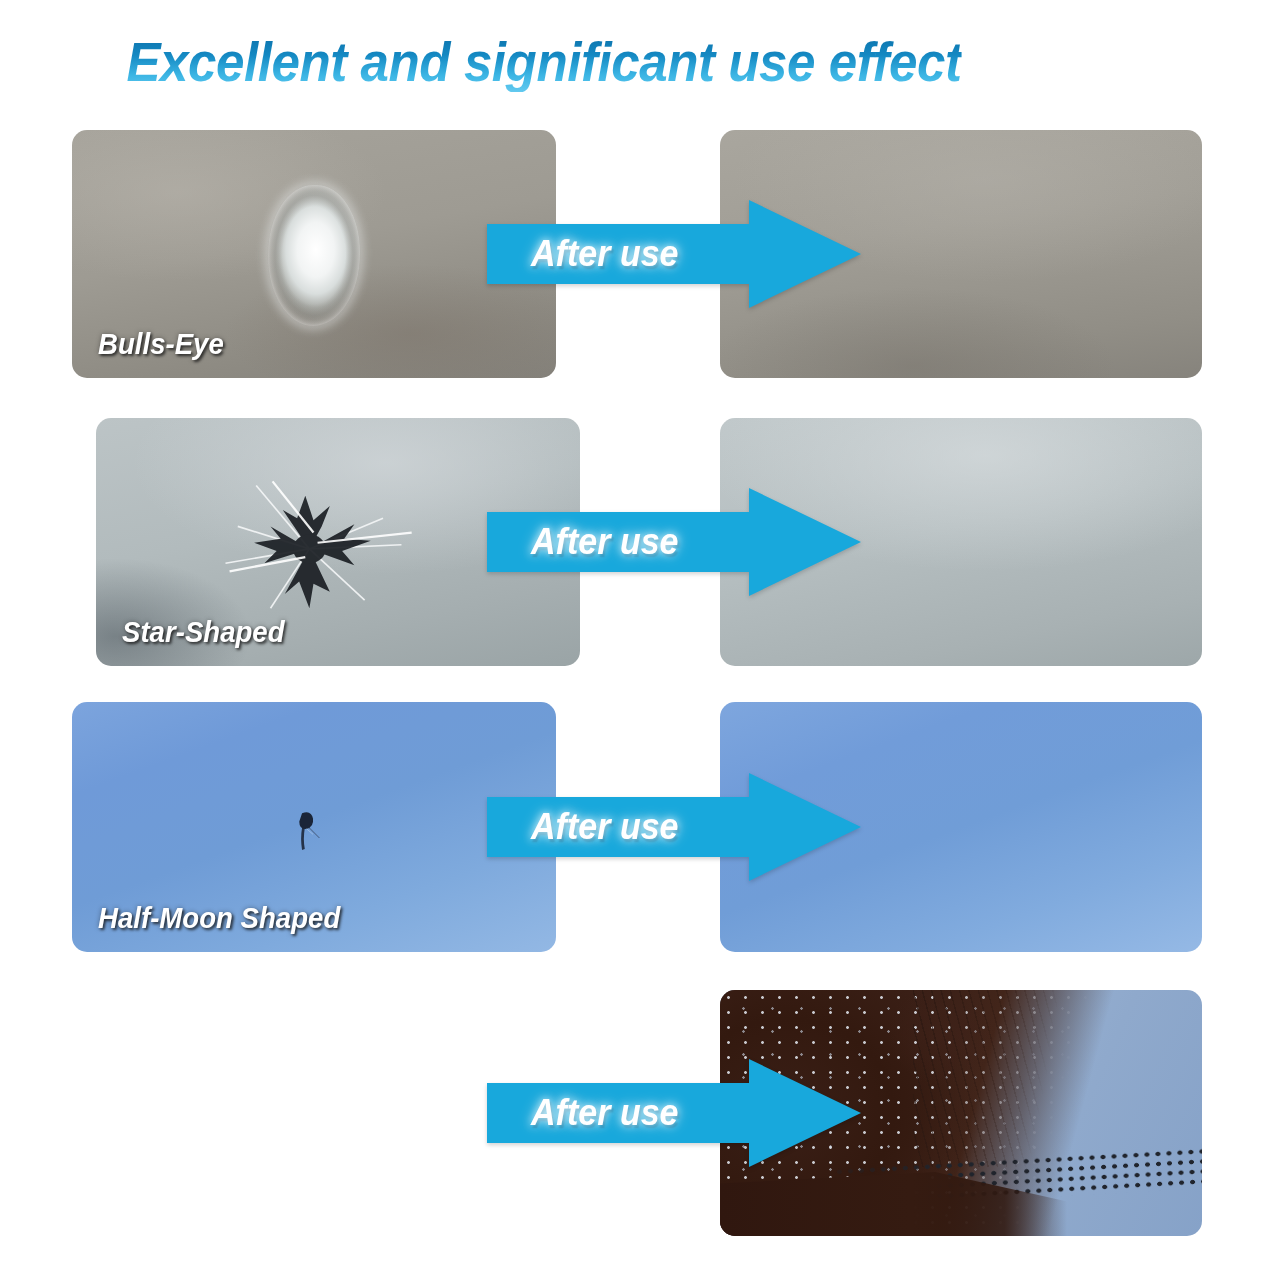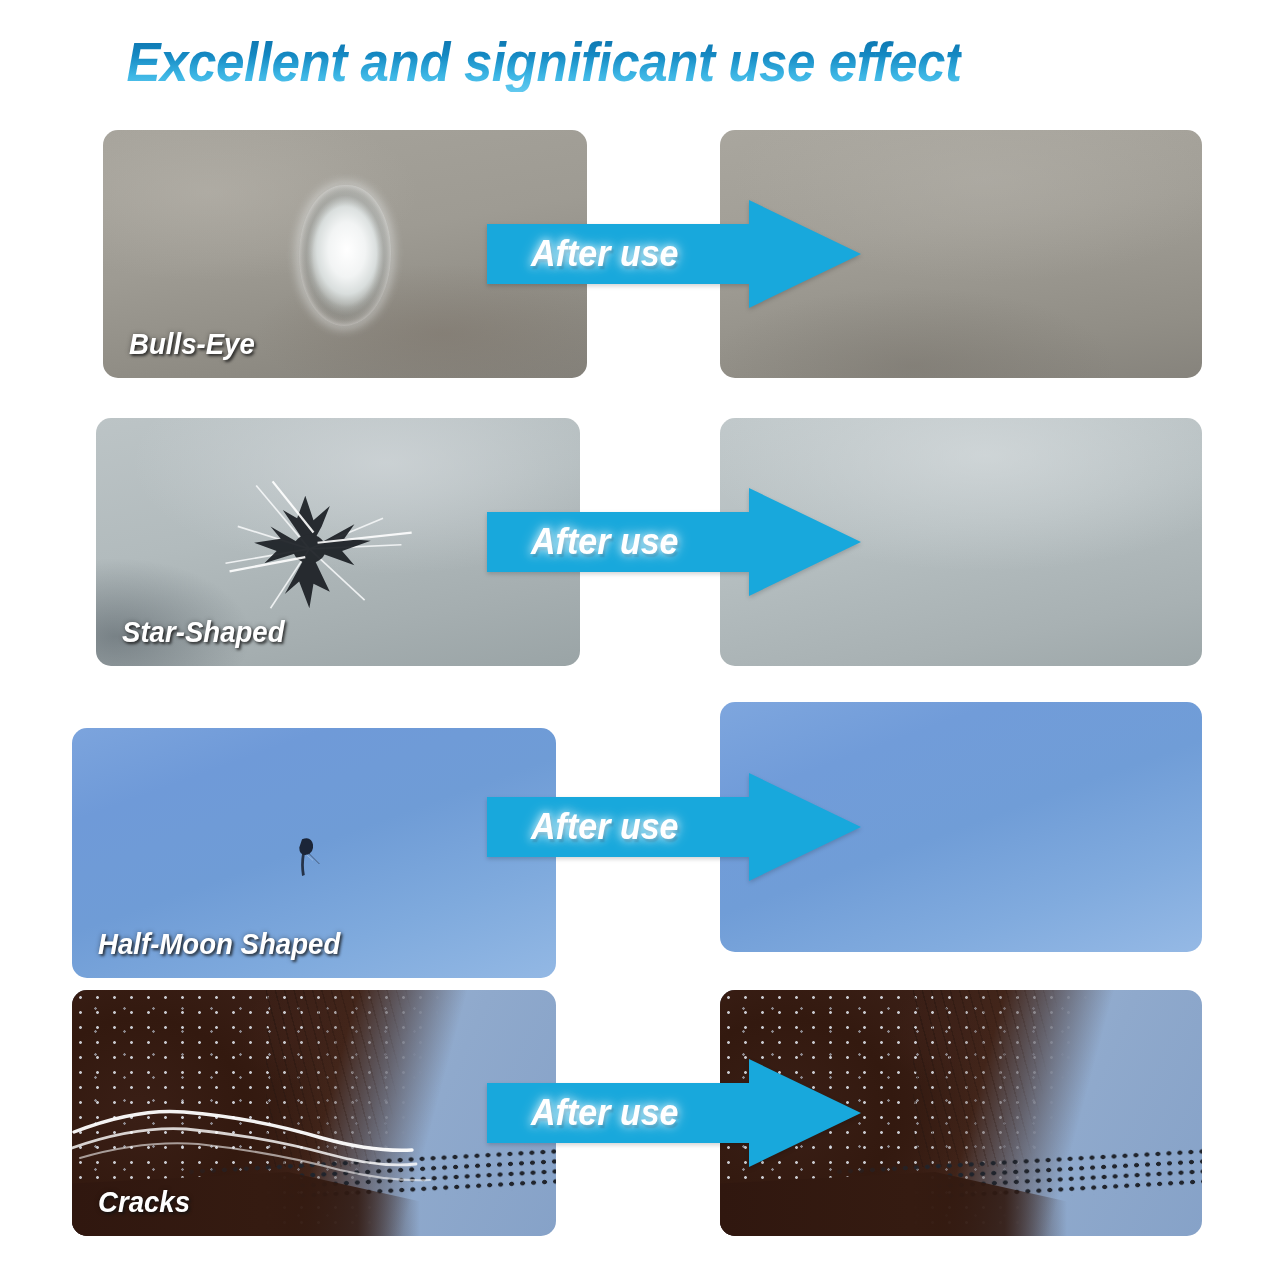--- a/index.html
+++ b/index.html
@@ -55,21 +55,20 @@
   }
 
   
 
   
   .ph-grey {
     background:
       radial-gradient(ellipse 55% 40% at 70% 82%, rgba(120,110,100,0.40), rgba(0,0,0,0) 70%),
       radial-gradient(ellipse 60% 50% at 22% 25%, rgba(190,186,178,0.45), rgba(0,0,0,0) 72%),
       linear-gradient(170deg,#a6a39b 0%,#9e9b93 45%,#8e8b83 78%,#84817a 100%);
-    margin-left: 31px;
   }
   .ph-grey-clean {
     background:
       radial-gradient(ellipse 70% 55% at 55% 20%, rgba(185,182,175,0.40), rgba(0,0,0,0) 75%),
       radial-gradient(ellipse 60% 45% at 40% 95%, rgba(110,105,98,0.35), rgba(0,0,0,0) 70%),
       linear-gradient(172deg,#a9a69e 0%,#a19e96 40%,#918e86 80%,#86837c 100%);
   }
   
   .ph-bluegrey {
     background:
@@ -79,21 +78,20 @@
     margin-left: 24px;
   }
   .ph-bluegrey-clean {
     background:
       radial-gradient(ellipse 75% 60% at 55% 15%, rgba(220,225,227,0.6), rgba(0,0,0,0) 78%),
       linear-gradient(168deg,#c0c8ca 0%,#b5bec0 45%,#a8b1b3 80%,#9da7a9 100%);
   }
   
   .ph-sky {
     background:linear-gradient(160deg,#7ca4dd 0%,#6f9ad8 22%,#6f9cd6 48%,#7faadd 74%,#93b8e4 100%);
-    margin-top:26px;
   }
   .ph-sky-clean {
     background:linear-gradient(160deg,#7ea6de 0%,#719cd9 24%,#709dd7 50%,#81abde 76%,#95b9e5 100%);
   }
   
   .ph-tree { background:linear-gradient(115deg,#a9c0dd 0%,#9db6d6 35%,#8fa9cc 70%,#86a2c8 100%); }
 
   .tree-mass {
     position:absolute; inset:0;
     background:
@@ -218,35 +216,20 @@
   <div class="panel after ph-sky-clean"></div>
   <div class="arrow">
     <svg viewBox="0 0 374 108" xmlns="http://www.w3.org/2000/svg">
       <polygon points="0,24 262,24 262,0 374,54 262,108 262,84 0,84" fill="#18a8dc"></polygon>
     </svg>
     <span class="arrow-text">After use</span>
   </div>
 </div>
 
 <div class="row" style="top:990px;height:246px;">
-  <div class="panel before ph-tree">
-    <div class="tree-mass"></div>
-    <div class="tree-speckle"></div>
-    <div class="tree-wisps"></div>
-    <div class="frit"></div>
-    <div class="dark-base"></div>
-    <svg class="crack-lines" viewBox="0 0 484 246" preserveAspectRatio="none" xmlns="http://www.w3.org/2000/svg">
-      <g stroke="#ffffff" fill="none" stroke-linecap="round" opacity="0.95">
-        <path d="M2 142 Q64 118 112 122 Q184 128 250 148 Q300 162 340 160" stroke-width="3.4"></path>
-        <path d="M0 158 Q62 136 114 139 Q190 146 256 164 Q306 178 344 174" stroke-width="2.8" opacity="0.85"></path>
-        <path d="M8 168 Q70 150 126 154 Q200 162 268 180 Q320 192 358 190" stroke-width="2" opacity="0.6"></path>
-      </g>
-    </svg>
-    <div class="label">Cracks</div>
-  </div>
   <div class="panel after ph-tree">
     <div class="tree-mass"></div>
     <div class="tree-speckle"></div>
     <div class="tree-wisps"></div>
     <div class="frit"></div>
     <div class="dark-base"></div>
   </div>
   <div class="arrow">
     <svg viewBox="0 0 374 108" xmlns="http://www.w3.org/2000/svg">
       <polygon points="0,24 262,24 262,0 374,54 262,108 262,84 0,84" fill="#18a8dc"></polygon>

